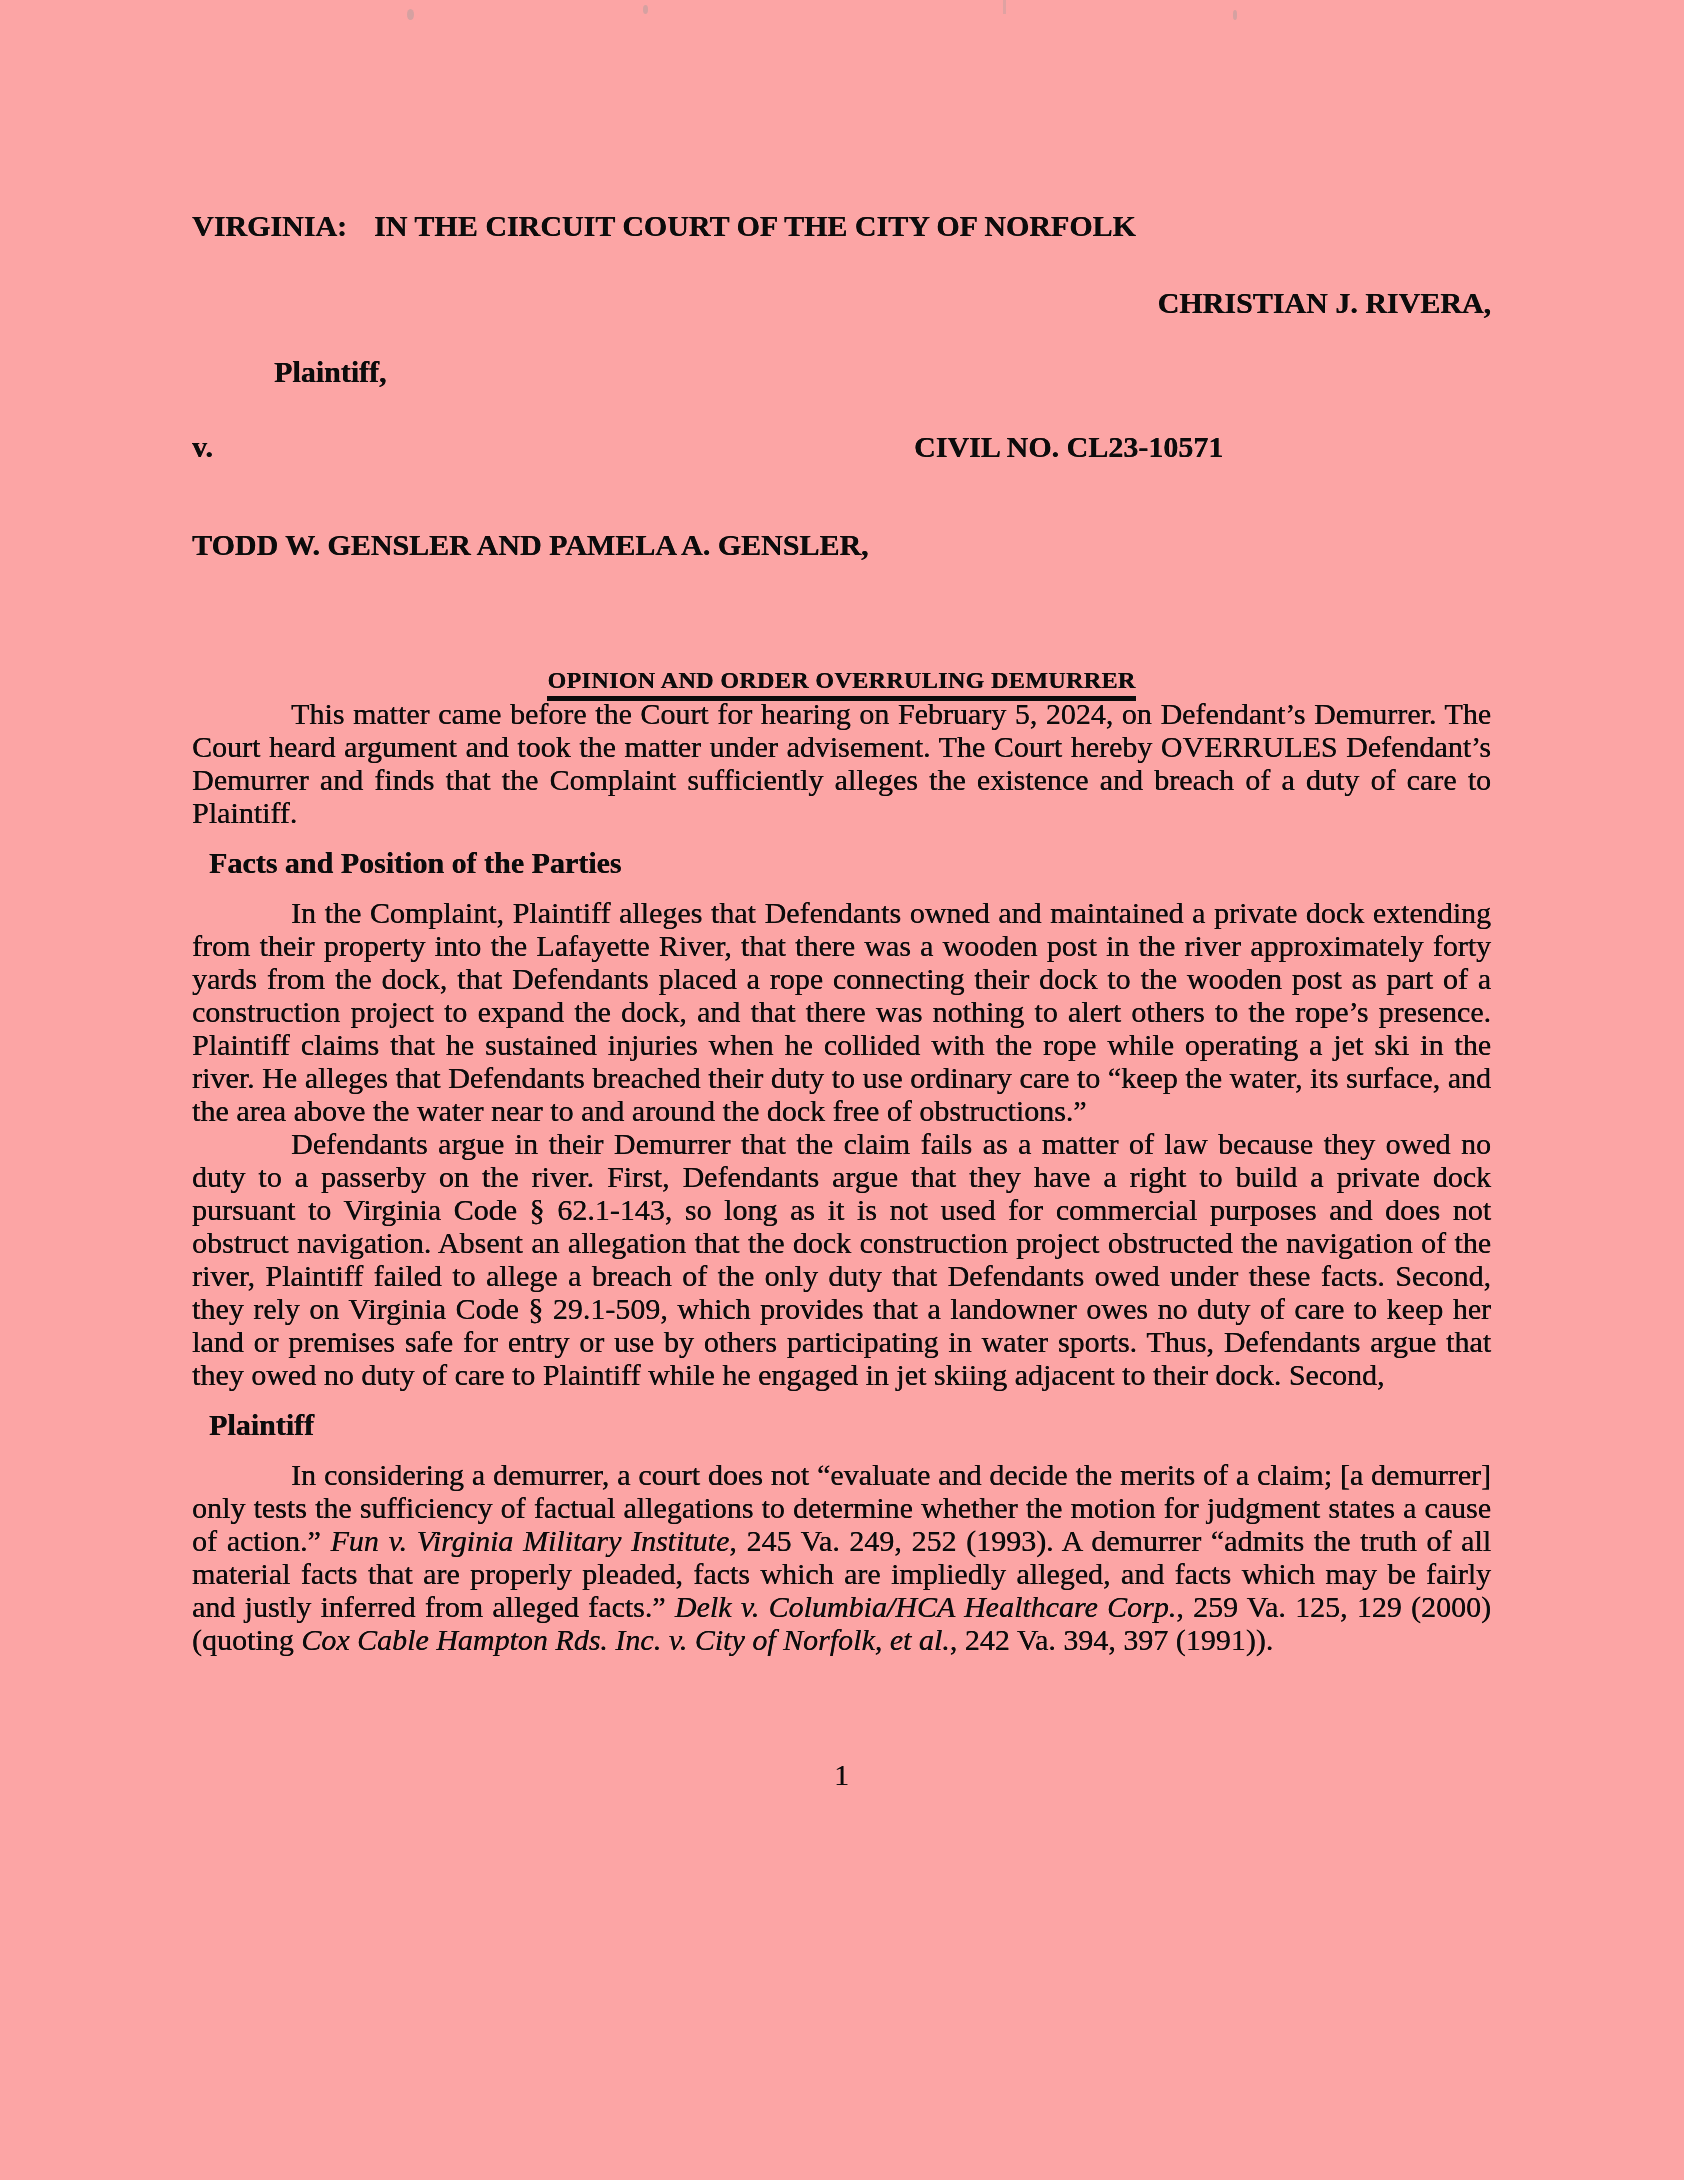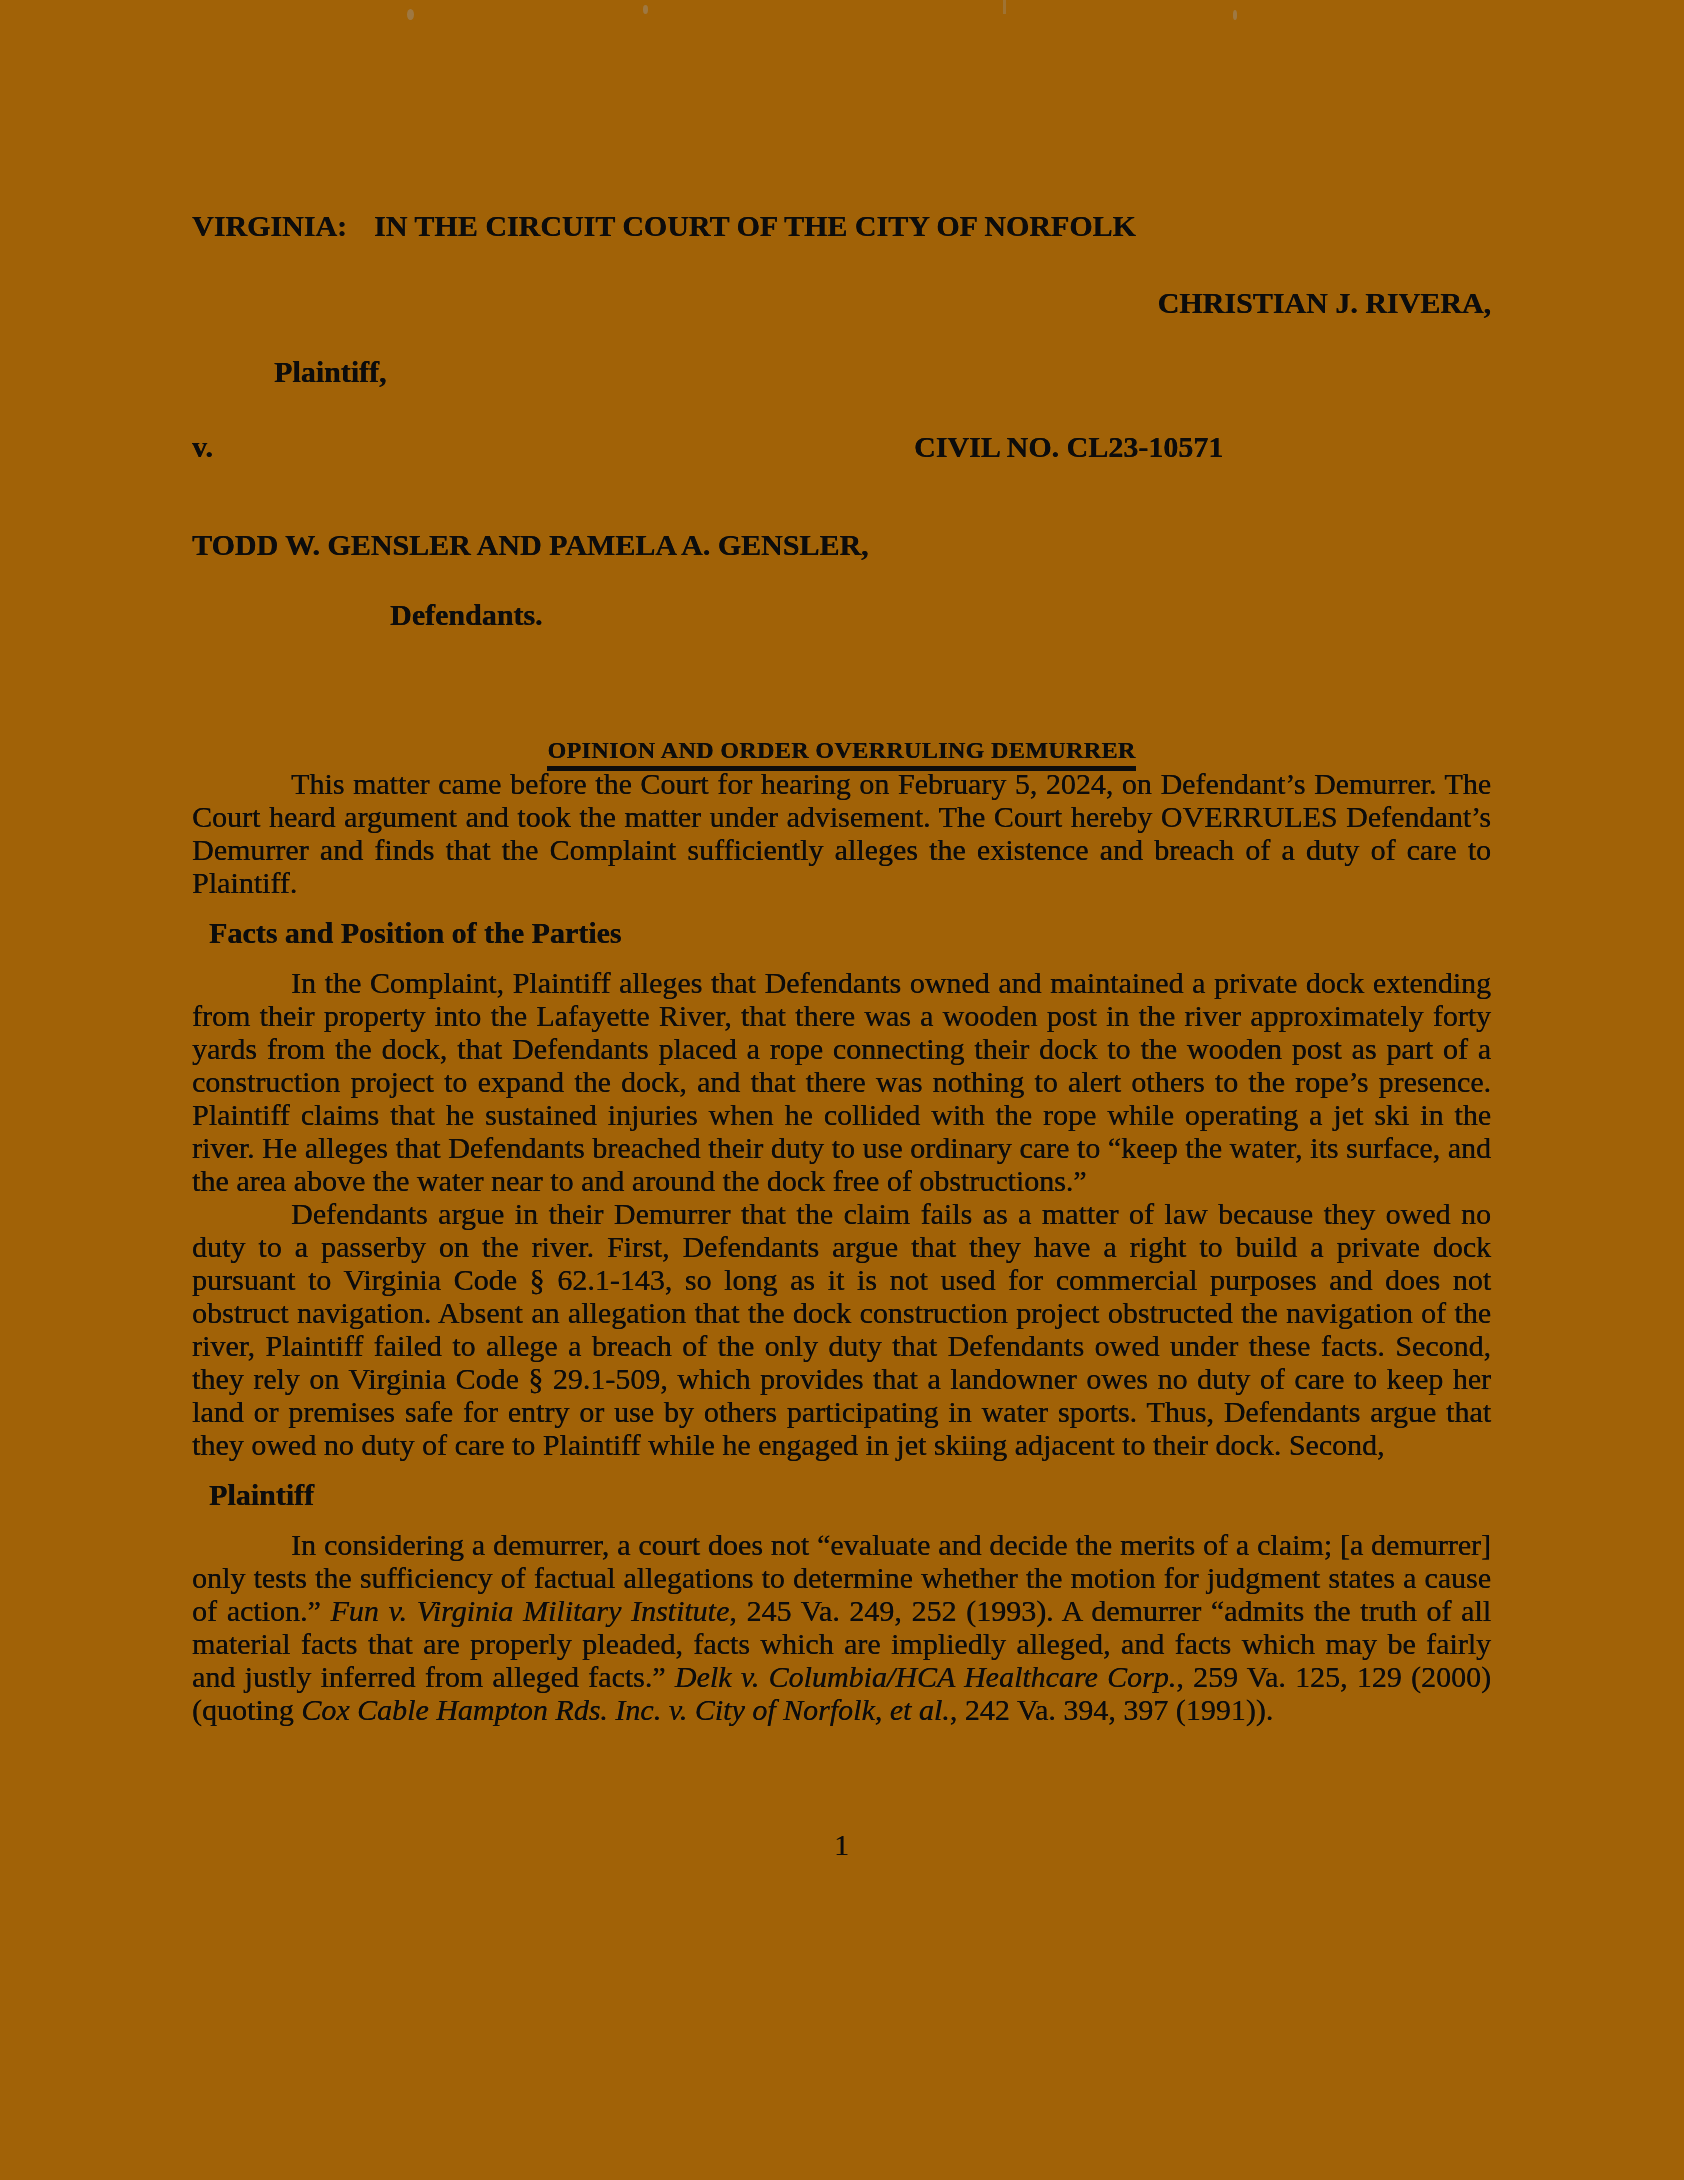--- a/index.html
+++ b/index.html
@@ -1,20 +1,20 @@
 <!DOCTYPE html>
 <html style="font-size:13.6px"><head>
 <meta charset="utf-8">
 <style>
   html,body{margin:0;padding:0;background:#e8e8e8;}
   .page{
     position:relative;
     width:1685px;height:2181px;
     margin:0 auto;
-    background:#a16207;
+    background:#fca5a5;
     font-family:"Liberation Serif", serif;
     color:#0c0c0c;
     overflow:hidden;
     text-shadow:0.3px 0 0 currentColor; 
   }
   .content{
     position:absolute;left:192px;top:0;width:1299px;
     font-size:30px;line-height:33px;
   }
   .b{font-weight:700;}
@@ -77,21 +77,20 @@
 
     <div class="b l-prole">Plaintiff,</div>
 
     <div class="l-vs">
       <span class="b">v.</span>
       <span class="b civil">CIVIL NO. CL23-10571</span>
     </div>
 
     <div class="b l-defendants">TODD W. GENSLER AND PAMELA A. GENSLER,</div>
 
-    <div class="b l-drole">Defendants.</div>
 
     <h1 class="title"><span class="u">OPINION AND ORDER OVERRULING DEMURRER</span></h1>
 
     <p class="body p1">This matter came before the Court for hearing on February 5, 2024, on Defendant’s Demurrer.  The Court heard argument and took the matter under advisement.  The Court hereby OVERRULES Defendant’s Demurrer and finds that the Complaint sufficiently alleges the existence and breach of a duty of care to Plaintiff.</p>
 
     <h2 class="heading h-facts">Facts and Position of the Parties</h2>
 
     <p class="body p2">In the Complaint, Plaintiff alleges that Defendants owned and maintained a private dock extending from their property into the Lafayette River, that there was a wooden post in the river approximately forty yards from the dock, that Defendants placed a rope connecting their dock to the wooden post as part of a construction project to expand the dock, and that there was nothing to alert others to the rope’s presence.  Plaintiff claims that he sustained injuries when he collided with the rope while operating a jet ski in the river.  He alleges that Defendants breached their duty to use ordinary care to “keep the water, its surface, and the area above the water near to and around the dock free of obstructions.”</p>
 
     <p class="body p3">Defendants argue in their Demurrer that the claim fails as a matter of law because they owed no duty to a passerby on the river.  First, Defendants argue that they have a right to build a private dock pursuant to Virginia Code § 62.1-143, so long as it is not used for commercial purposes and does not obstruct navigation. Absent an allegation that the dock construction project obstructed the navigation of the river, Plaintiff failed to allege a breach of the only duty that Defendants owed under these facts.  Second, they rely on Virginia Code § 29.1-509, which provides that a landowner owes no duty of care to keep her land or premises safe for entry or use by others participating in water sports.  Thus, Defendants argue that they owed no duty of care to Plaintiff while he engaged in jet skiing adjacent to their dock.  Second,</p>

